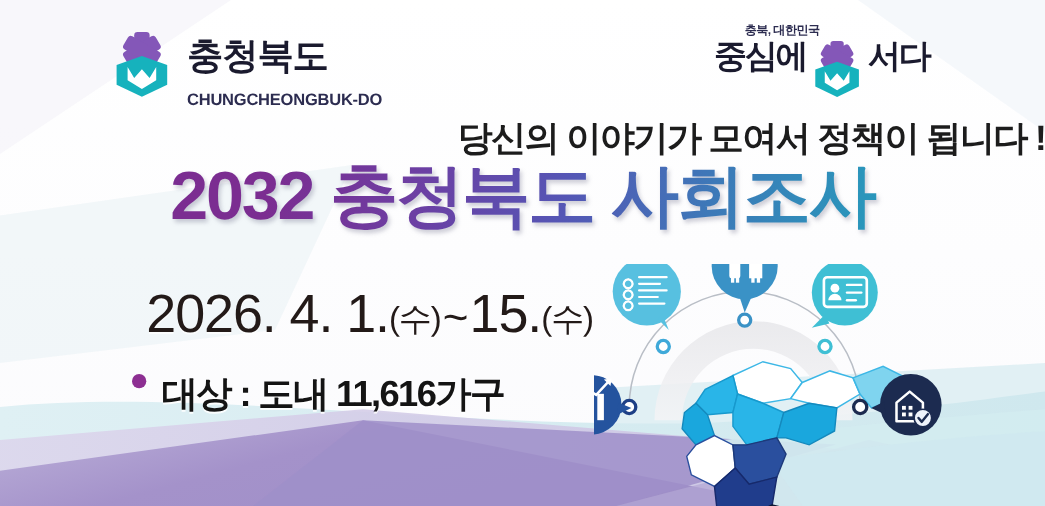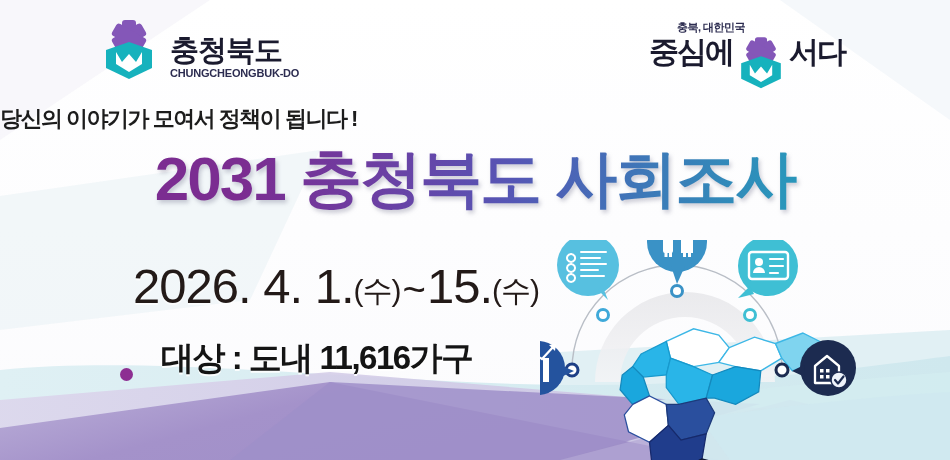--- a/index.html
+++ b/index.html
@@ -21,26 +21,26 @@
   .bg-layer { position:absolute; inset:0; width:100%; height:100%; }
 
   
   .logo-left {
     position:absolute; left:100px; top:18px;
     display:flex; align-items:center; gap:12px;
   }
   .logo-mark { width:58px; height:62px; flex:none; }
   .logo-left-text { line-height:1; }
   .logo-ko {
-    font-size:29px; font-weight:bold; color:#1a1a2e;
+    font-size:33px; font-weight:bold; color:#1a1a2e;
     letter-spacing:-1px; display:block;margin-top:16px;
   }
   .logo-en {
-    font-size:11px; font-weight:bold; color:#2c2c50;
-    letter-spacing:-0.2px; display:block; margin-top:3px;
+    font-size:15px; font-weight:bold; color:#2c2c50;
+    letter-spacing:-0.2px; display:block; margin-top:16px;
   }
 
   .logo-right {
     position:absolute; right:105px; top:20px;
     text-align:right;
   }
   .slogan-small {
     font-size:11px; font-weight:bold; color:#2c2c50;
     letter-spacing:-0.5px; margin-bottom:2px;
     margin-right:72px; text-align:center;
@@ -48,22 +48,22 @@
   .slogan-row { display:flex; align-items:flex-start; gap:2px; }
   .slogan-big {
     font-size:30px; font-weight:bold; color:#1a1a2e;
     letter-spacing:-2px; line-height:1;
   }
   .slogan-mark { width:50px; height:54px; flex:none; margin:0 1px; }
 
   
   .subhead {
     position:absolute; left:0; right:0; top:104px;
-    text-align:left;
-    font-size:22px; font-weight:bold; color:#1c1c1c;
+    text-align:right;
+    font-size:32px; font-weight:bold; color:#1c1c1c;
     letter-spacing:-1.5px;
   }
 
   .maintitle {
     position:absolute; left:0; right:0; top:146px;
     text-align:center;
     font-size:62px; font-weight:bold;
     letter-spacing:-2px;
     line-height:1.05;
     background:linear-gradient(100deg,#7b2d91 0%,#7b2d91 26%,#6c3fa3 40%,#5556b5 54%,#3d79b8 68%,#2a95bb 82%,#1d9ab5 100%);
@@ -80,21 +80,21 @@
     font-size:49px; font-weight:normal; color:#231a18;
     letter-spacing:-1px; white-space:nowrap;
     text-shadow:0 2px 0 rgba(255,255,255,0.7);
   }
   .dateline .dow { font-size:30px; vertical-align:2px; }
   .dateline .tilde { font-size:40px; padding:0 2px; }
 
   
   .bullets { position:absolute; left:120px; top:336px; }
   .bullet-row {
-    display:flex; align-items:flex-end; gap:28px;
+    display:flex; align-items:flex-start; gap:14px;
     margin-bottom:12px;
   }
   .dot {
     width:13px; height:13px; border-radius:50%;
     background:#8d2f92; flex:none; margin-top:4px;
   }
   .bullet-text {
     font-size:33px; font-weight:bold; color:#141414;
     letter-spacing:-1.5px; white-space:nowrap;
     text-shadow:0 2px 0 rgba(255,255,255,0.85);
@@ -184,21 +184,21 @@
           <rect x="22" y="0" width="14" height="34" rx="3" transform="rotate(-60 29 17)"></rect>
         </g>
         <path d="M6,30 L29,22 L52,30 L52,48 L29,59 L6,48 Z" fill="#16b2bd"></path>
         <path d="M16,32 L22,42 L29,34 L36,42 L42,32 L42,44 L29,52 L16,44 Z" fill="#ffffff"></path>
       </svg>
       <span class="slogan-big">서다</span>
     </div>
   </div>
 
   <div class="subhead">당신의 이야기가 모여서 정책이 됩니다 !</div>
-  <div class="maintitle">2031 충청북도 사회조사</div>
+  <div class="maintitle">2032 충청북도 사회조사</div>
 
   <div class="dateline">
     <span>2026. 4. 1.</span><span class="dow">(수)</span><span class="tilde">~</span><span>15.</span><span class="dow">(수)</span>
   </div>
 
   <div class="bullets">
     <div class="bullet-row">
       <span class="dot"></span>
       <span class="bullet-text">대상 : 도내 11,616가구</span>
     </div>

